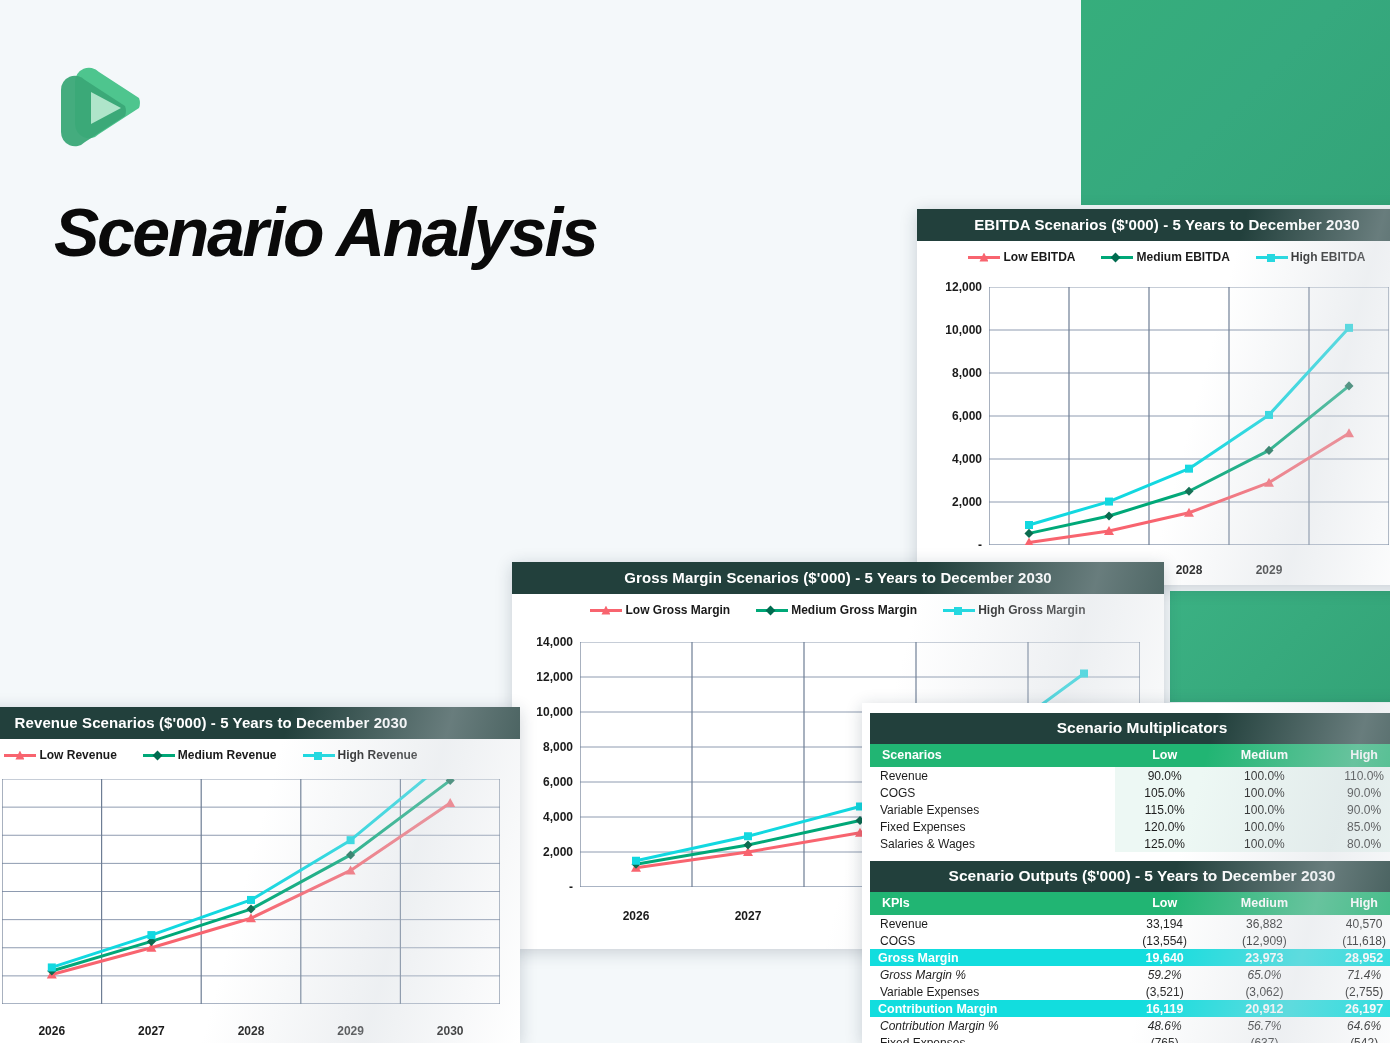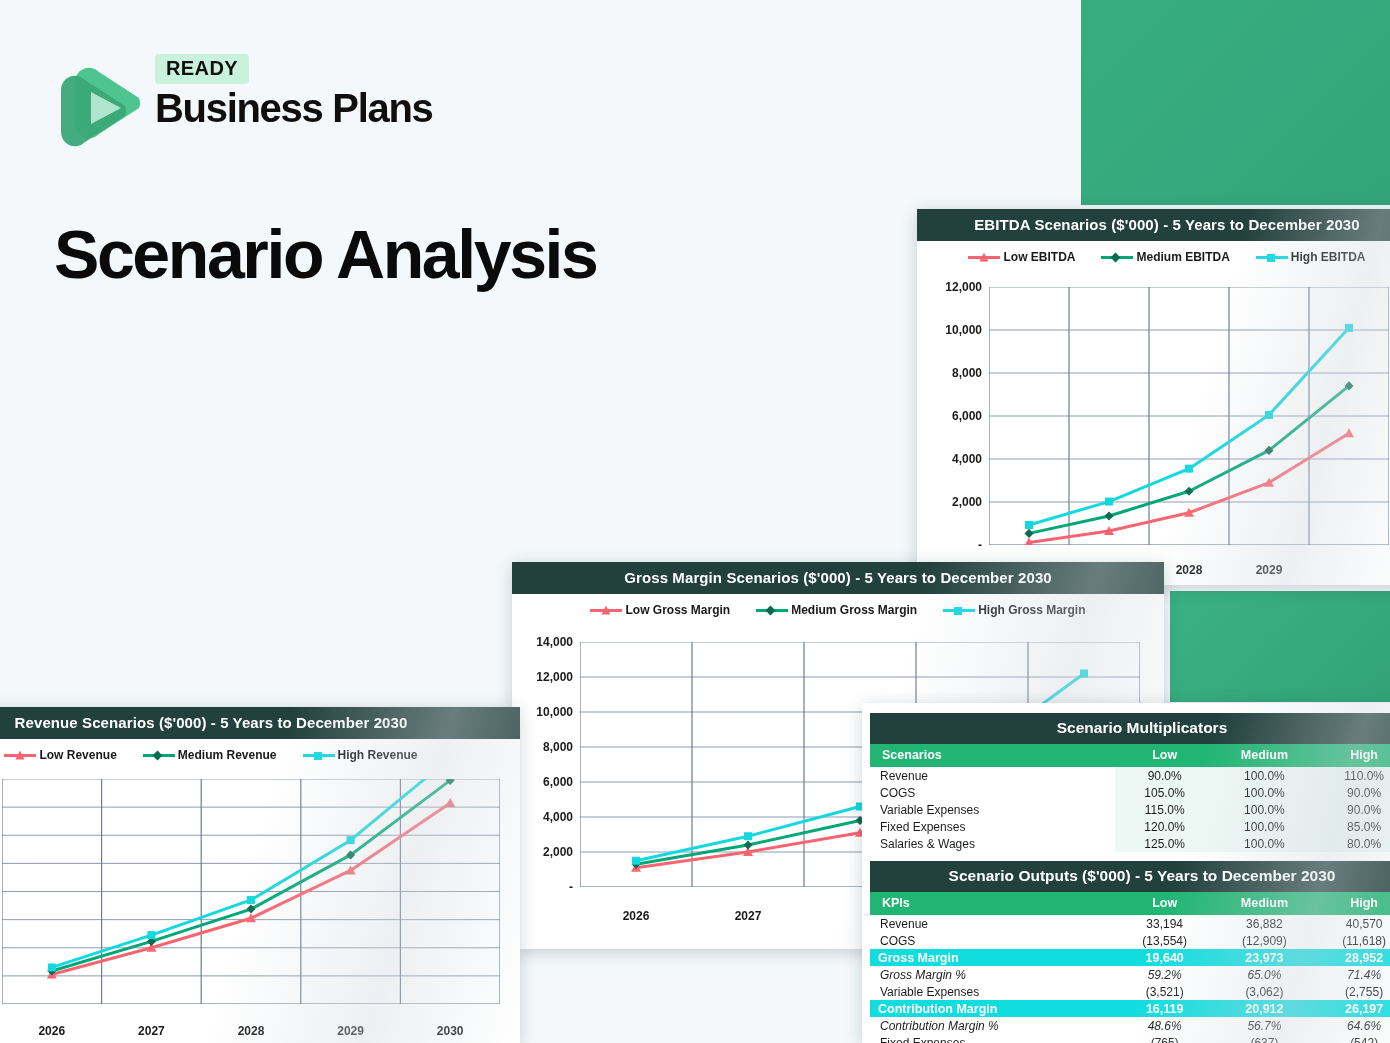--- a/index.html
+++ b/index.html
@@ -27,23 +27,23 @@
     font-size: 20px; font-weight: 700; letter-spacing: .4px;
     padding: 3px 11px 4px; border-radius: 4px;
   }
   #brand-name {
     display: block; margin-top: 3px; font-size: 40px; font-weight: 800;
     letter-spacing: -1.3px; color: #100f0e; line-height: 1.05; white-space: nowrap;
   }
 
   
   #page-title {
-    position: absolute; left: 54px; top: 220px;
+    position: absolute; left: 54px; top: 198px;
     font-size: 68px; font-weight: 800; letter-spacing: -2.4px;
-    color: #0a0a0a; line-height: 1;
+    color: #0a0a0a; line-height: 1; font-style: italic;
   }
   #page-desc {
     position: absolute; left: 55px; top: 322px; width: 800px;
     font-size: 30px; font-weight: 700; line-height: 1.27;
     color: #111; letter-spacing: -.35px;
   }
 
   
   .panel { position: absolute; background: #fff; box-shadow: 0 3px 16px rgba(20,40,60,.20); }
   .panel-sheen { position:absolute; inset:0; pointer-events:none;
@@ -108,24 +108,20 @@
 
   <div class="green-block" id="green-top"></div>
   <div class="green-block" id="green-mid"></div>
 
   <div id="logo-wrap">
     <svg id="logo-mark" viewBox="0 0 92 100">
       <path d="M20 30 a14 14 0 0 1 24-10 L84 46 a14 14 0 0 1 0 10 L44 82 a14 14 0 0 1-24-10 Z" fill="#4ec58e"></path>
       <path d="M6 38 a14 14 0 0 1 24-10 L70 54 a14 14 0 0 1 0 10 L30 90 a14 14 0 0 1-24-10 Z" fill="#3aa877" opacity="0.95"></path>
       <path d="M36 40 L66 56 L36 72 Z" fill="#bdebd3" opacity=".9"></path>
     </svg>
-    <div id="logo-text">
-      <span id="ready-badge">READY</span>
-      <span id="brand-name">Business Plans</span>
-    </div>
   </div>
 
   <div id="page-title">Scenario Analysis</div>
 
   <div class="panel" id="panel-ebitda">
     <div class="chart-title">EBITDA Scenarios ($'000) - 5 Years to December 2030</div>
     <div class="legend">
       <div class="legend-item">
           <i class="legend-line lg-low"></i>
           <span>Low EBITDA</span>

